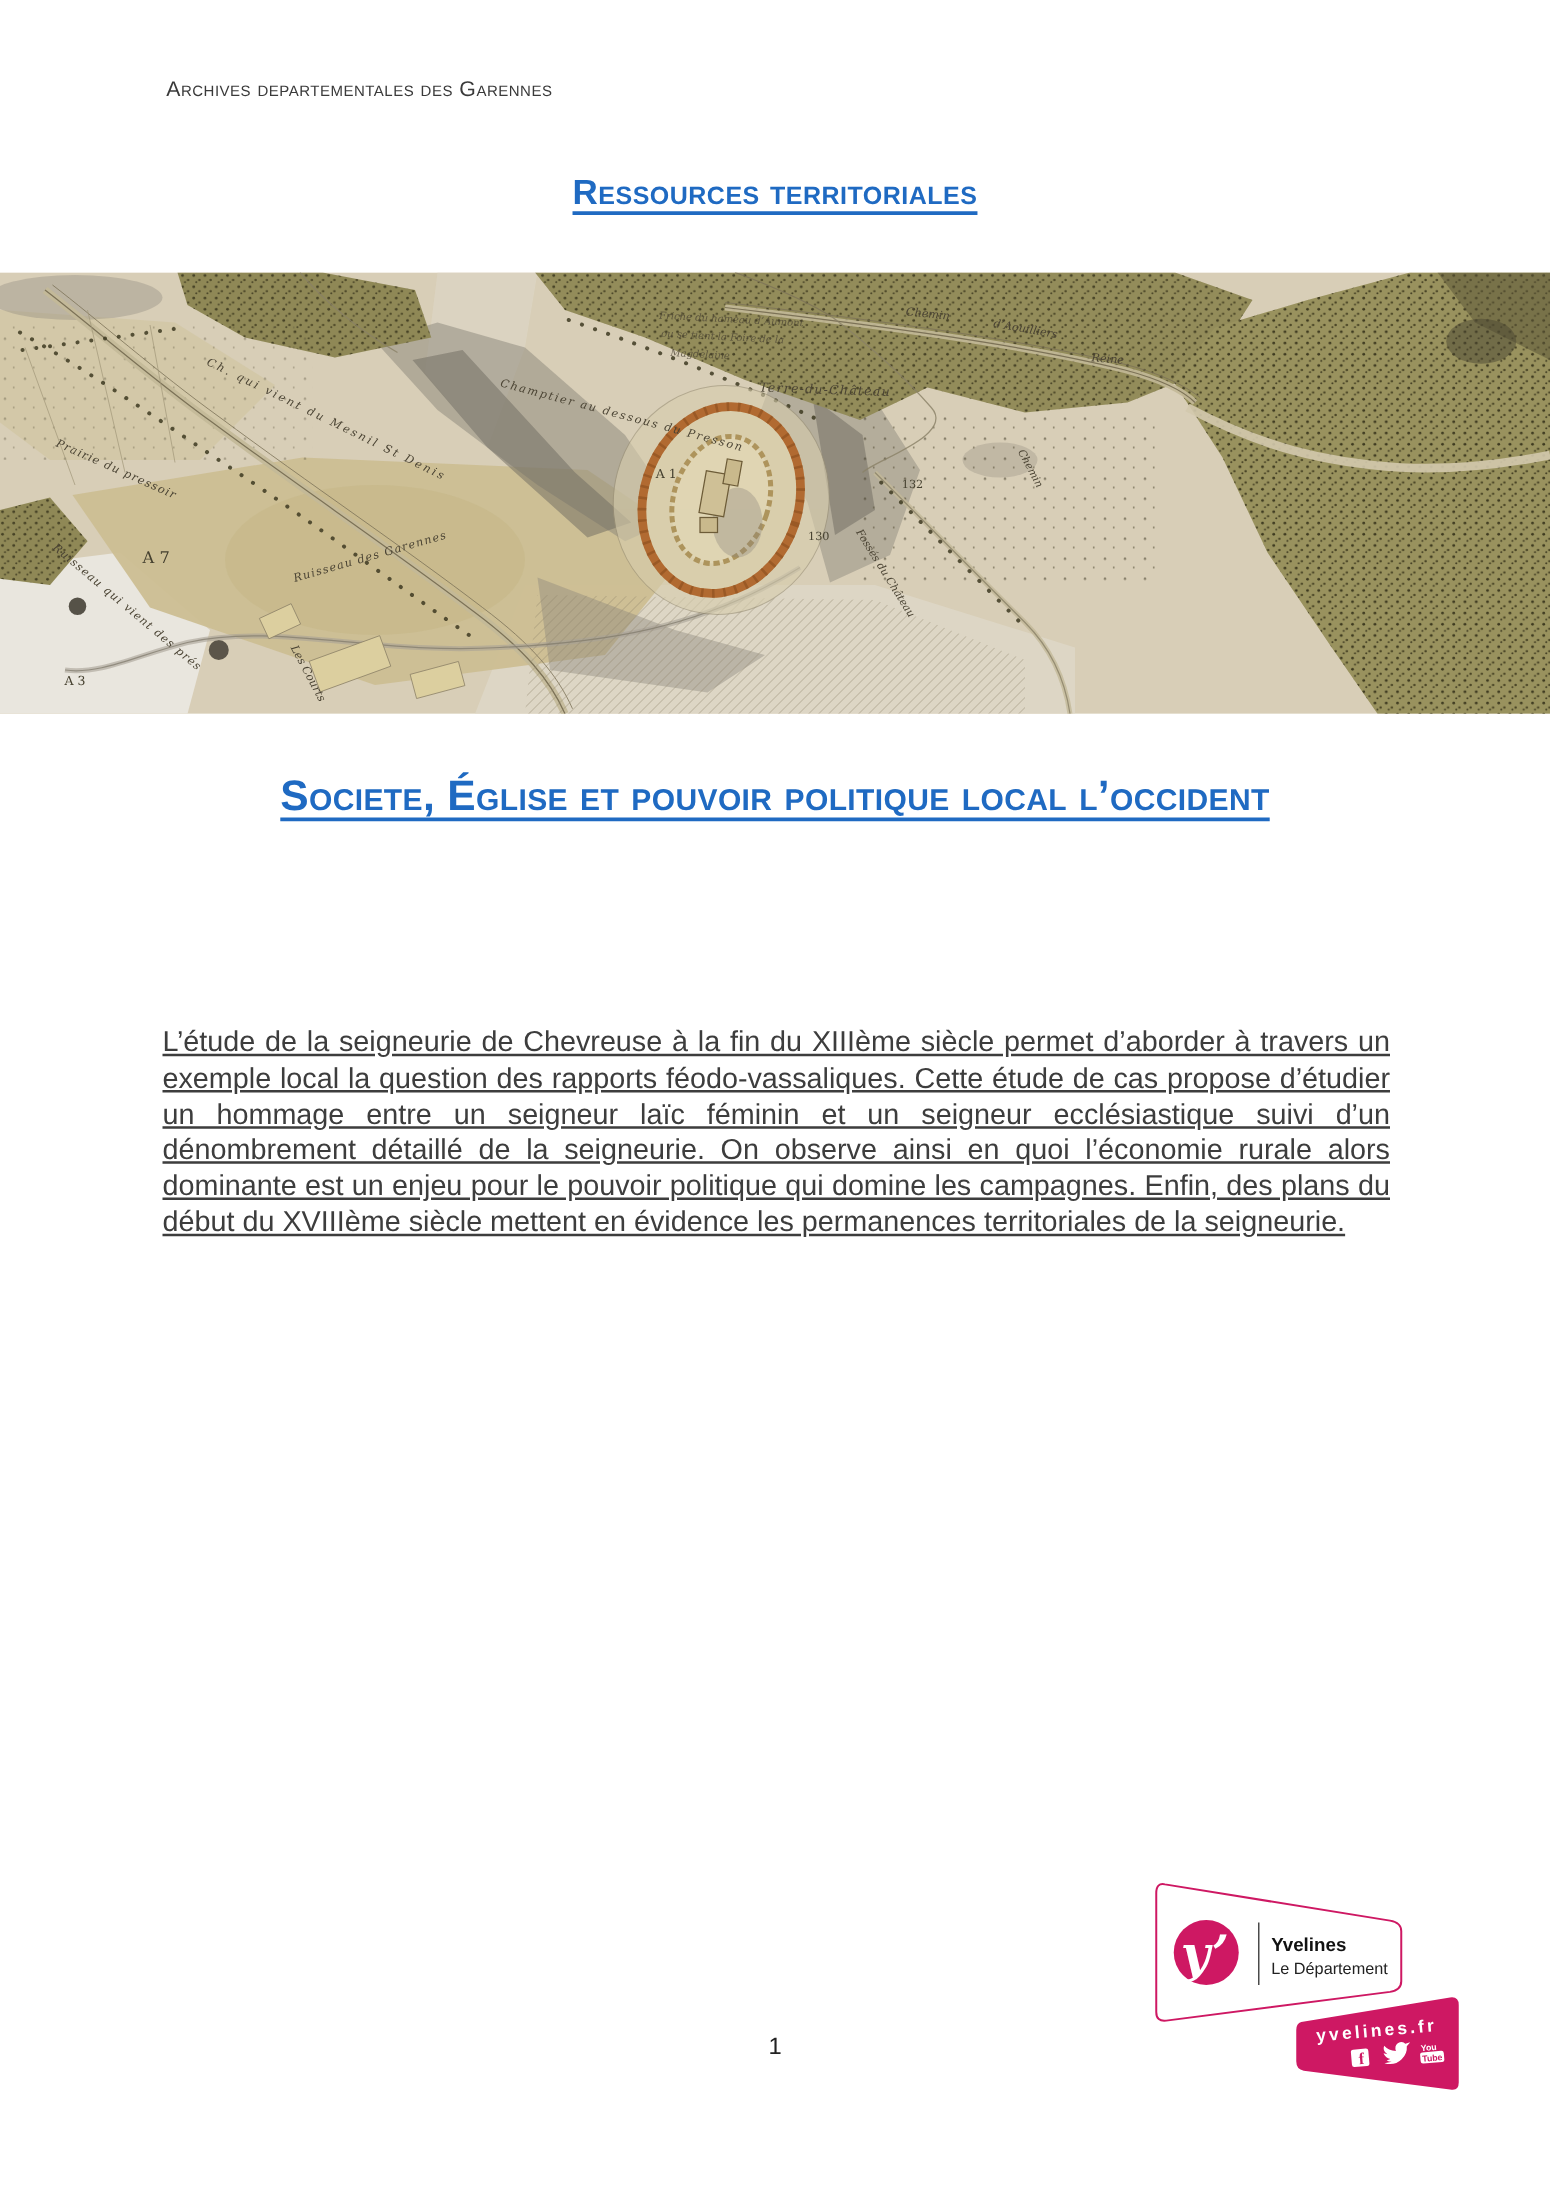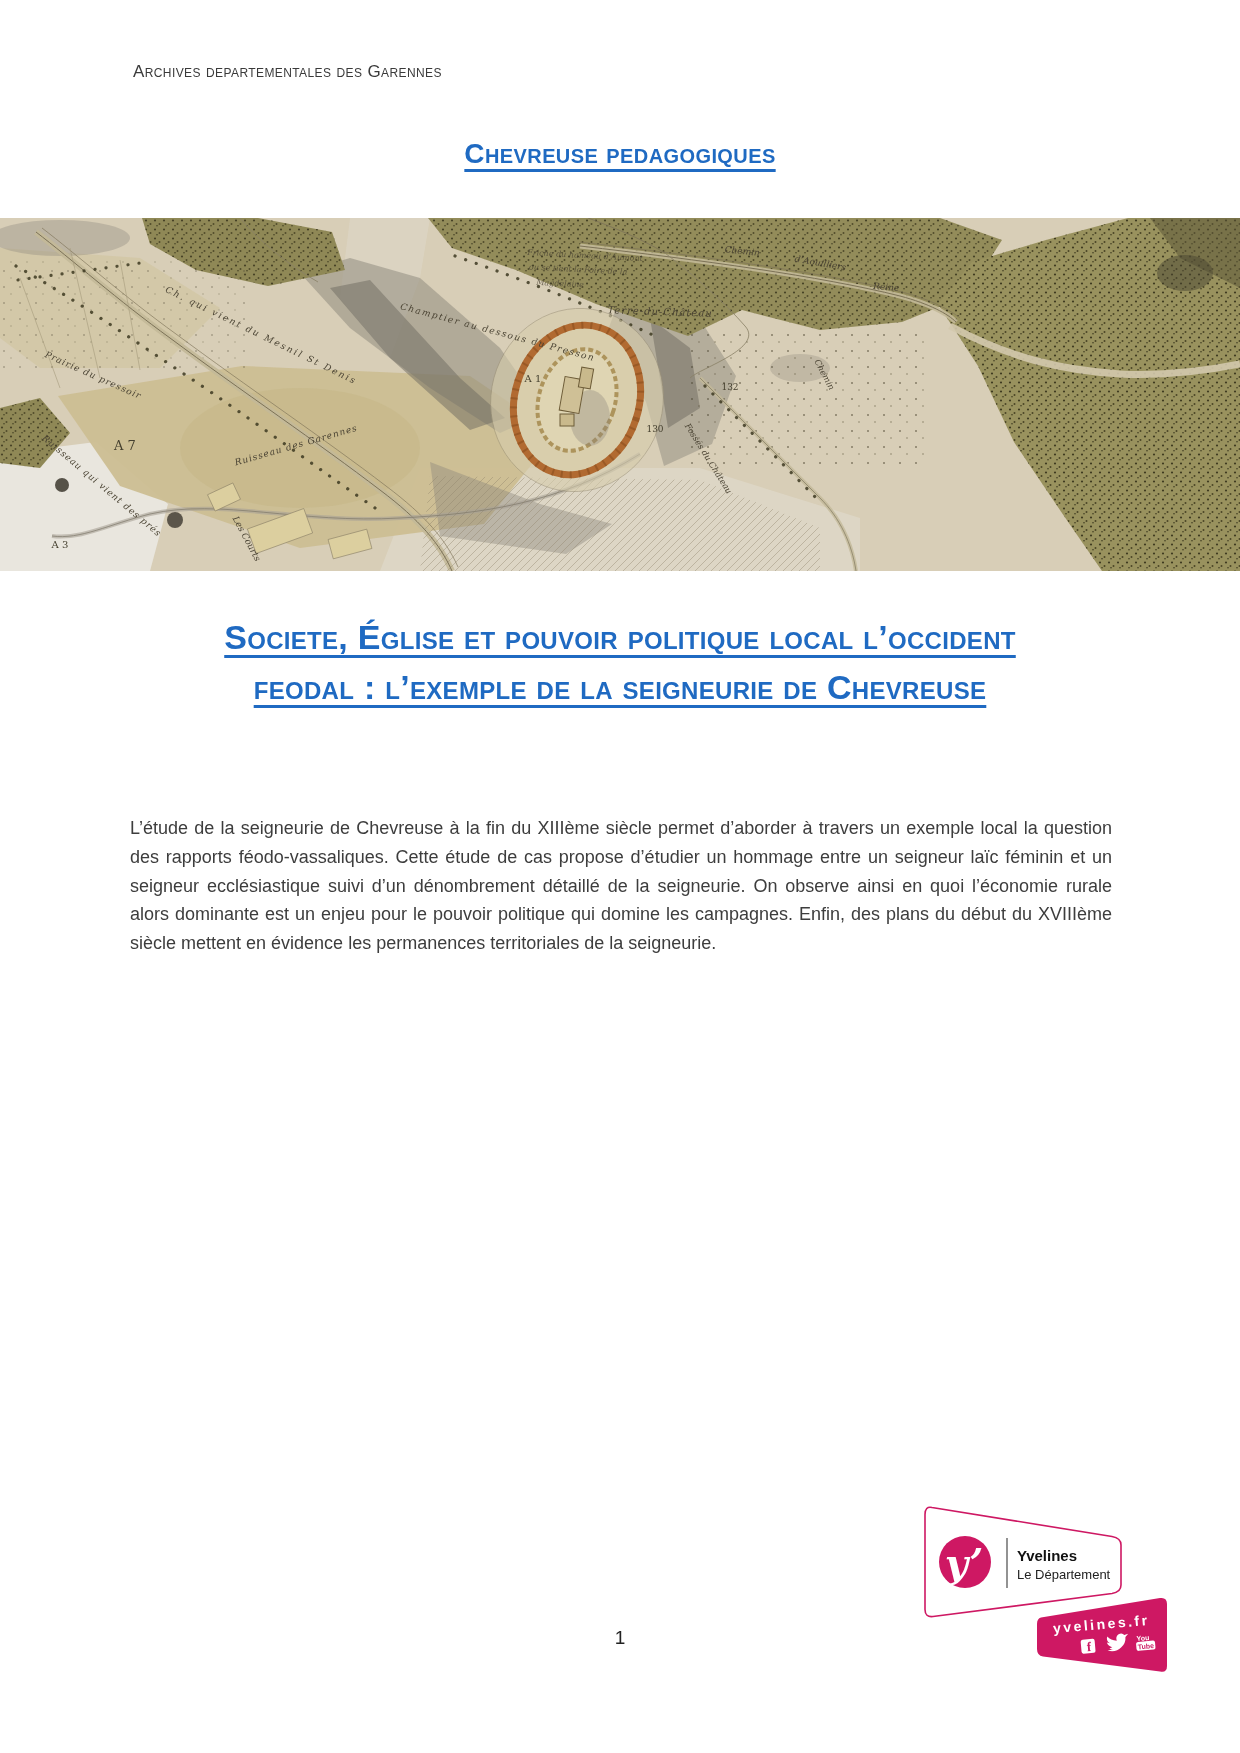--- a/index.html
+++ b/index.html
@@ -33,41 +33,42 @@
   .map-wrap svg{display:block;}
   .title-sub{
     position:absolute;left:0;top:612px;width:1240px;
     text-align:center;
     font-variant:small-caps;font-weight:bold;
     font-size:34px;line-height:50px;letter-spacing:.3px;
     color:#1f6ac2;
   }
   .body-par{
     position:absolute;left:130px;top:796px;width:982px;
-    font-size:18px;line-height:28.8px;
+    font-size:23px;line-height:28.8px;
     text-align:justify;
     color:#3d3d3d;
+    text-decoration:underline;
   }
   .page-num{
     position:absolute;left:0;top:1627px;width:1240px;
     text-align:center;font-size:19px;color:#222;
   }
   .logo-wrap{
     position:absolute;left:915px;top:1498px;width:270px;height:185px;
   }
   .map-label{font-family:"DejaVu Serif",serif;font-style:italic;fill:#4b4434;}
   .map-num{font-family:"DejaVu Serif",serif;fill:#45402f;}
 </style>
 </head>
 <body>
 
 <div class="doc-header">Archives departementales des Garennes</div>
 
 <div class="title-main">
-  <span class="u">Chevreuse pedagogiques</span>
+  <span class="u">Ressources territoriales</span>
 </div>
 
 <div class="map-wrap">
 <svg width="1240" height="353" viewBox="0 0 1240 353">
   <defs>
     <pattern id="stip" width="9" height="9" patternUnits="userSpaceOnUse">
       <circle cx="2" cy="2.5" r="1.1" fill="#3e3a20"></circle>
       <circle cx="6.5" cy="6" r="1.0" fill="#4a4526"></circle>
       <circle cx="4" cy="7.7" r="0.8" fill="#3e3a20"></circle>
     </pattern>
@@ -182,21 +183,20 @@
     <text class="map-num" x="533" y="164" font-size="10" text-anchor="middle">A 1</text>
     <text class="map-num" x="60" y="330" font-size="10" text-anchor="middle">A 3</text>
     <text class="map-num" x="730" y="172" font-size="9" text-anchor="middle">132</text>
     <text class="map-num" x="655" y="214" font-size="9" text-anchor="middle">130</text>
   </g>
 </svg>
 </div>
 
 <div class="title-sub">
   <span class="u">Societe, Église et pouvoir politique local l’occident</span><br>
-  <span class="u">feodal : l’exemple de la seigneurie de Chevreuse</span>
 </div>
 
 <p class="body-par">L’étude de la seigneurie de Chevreuse à la fin du XIIIème siècle permet d’aborder à travers un exemple local la question des rapports féodo-vassaliques. Cette étude de cas propose d’étudier un hommage entre un seigneur laïc féminin et un seigneur ecclésiastique suivi d’un dénombrement détaillé de la seigneurie. On observe ainsi en quoi l’économie rurale alors dominante est un enjeu pour le pouvoir politique qui domine les campagnes. Enfin, des plans du début du XVIIIème siècle mettent en évidence les permanences territoriales de la seigneurie.</p>
 
 <div class="page-num">1</div>
 
 <div class="logo-wrap">
 <svg width="270" height="185" viewBox="0 0 270 185">
 
   <path d="M 17,9.5 L 197,38.5 Q 206,40 206,47 L 206,87 Q 206,94 197,95.5 L 18,118.5 Q 10,119.5 10,111.5 L 10,16.5 Q 10,8 17,9.5 Z" fill="#ffffff" stroke="#ce1863" stroke-width="1.6"></path>

